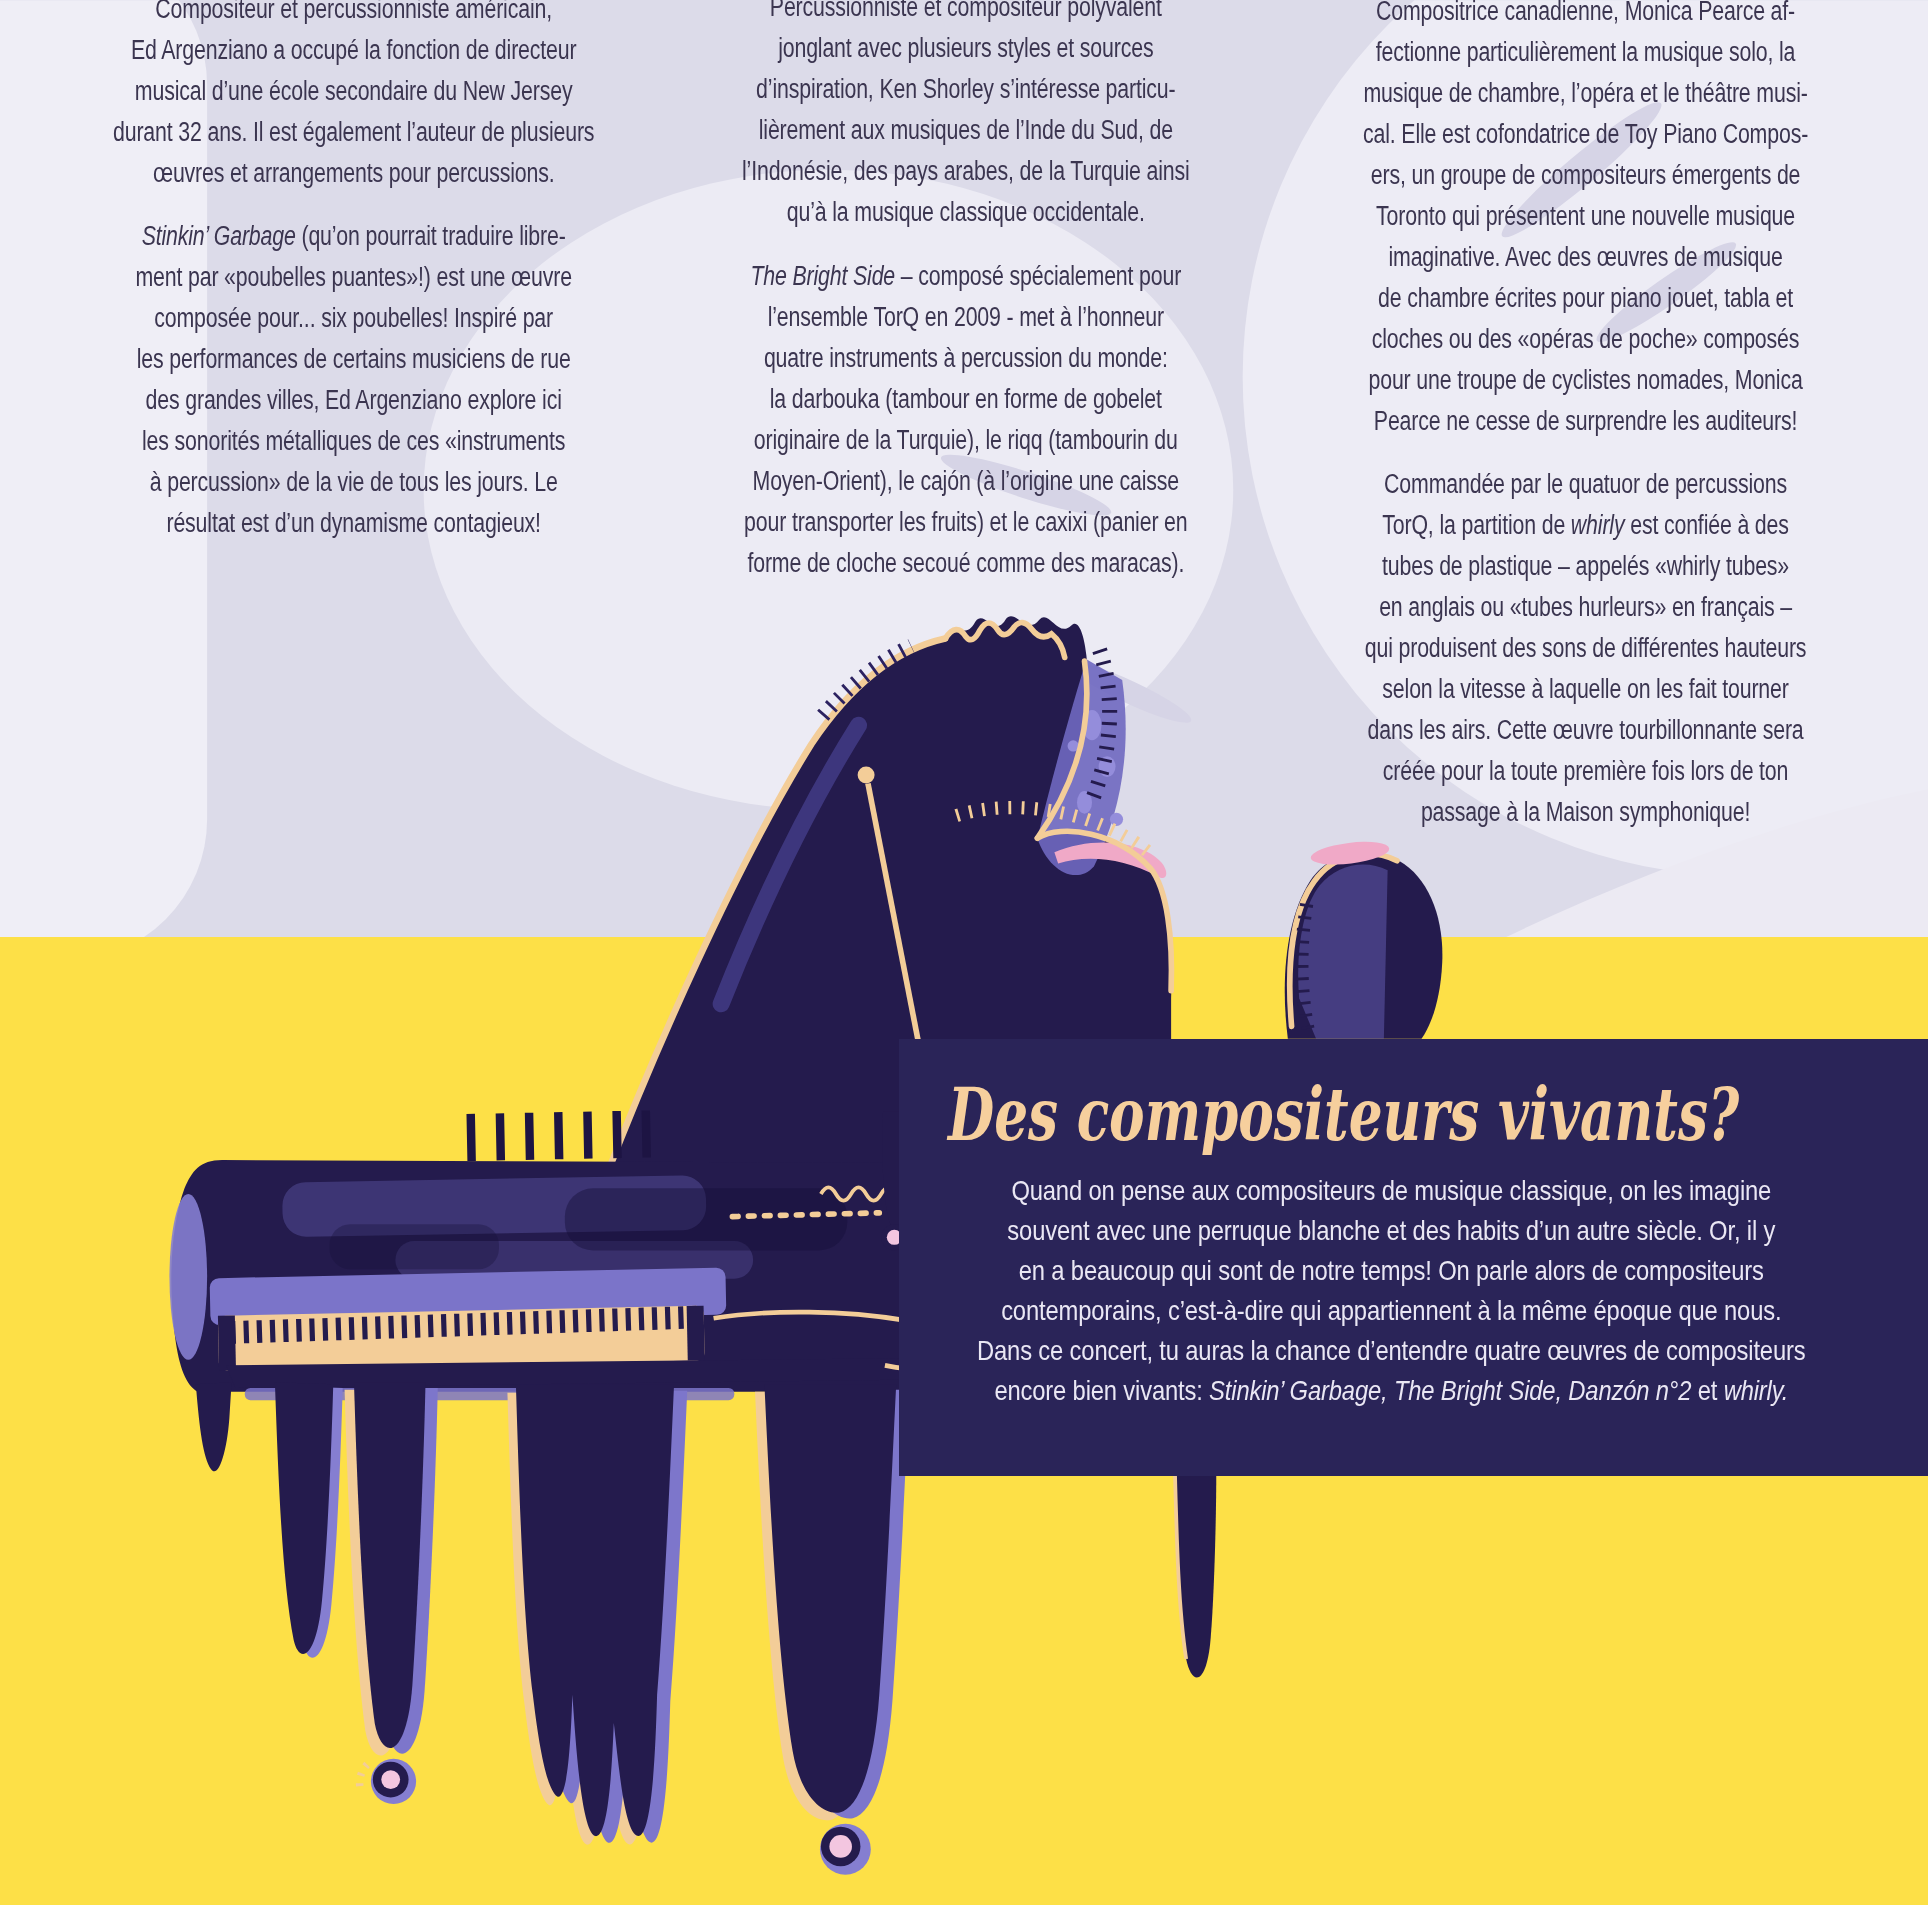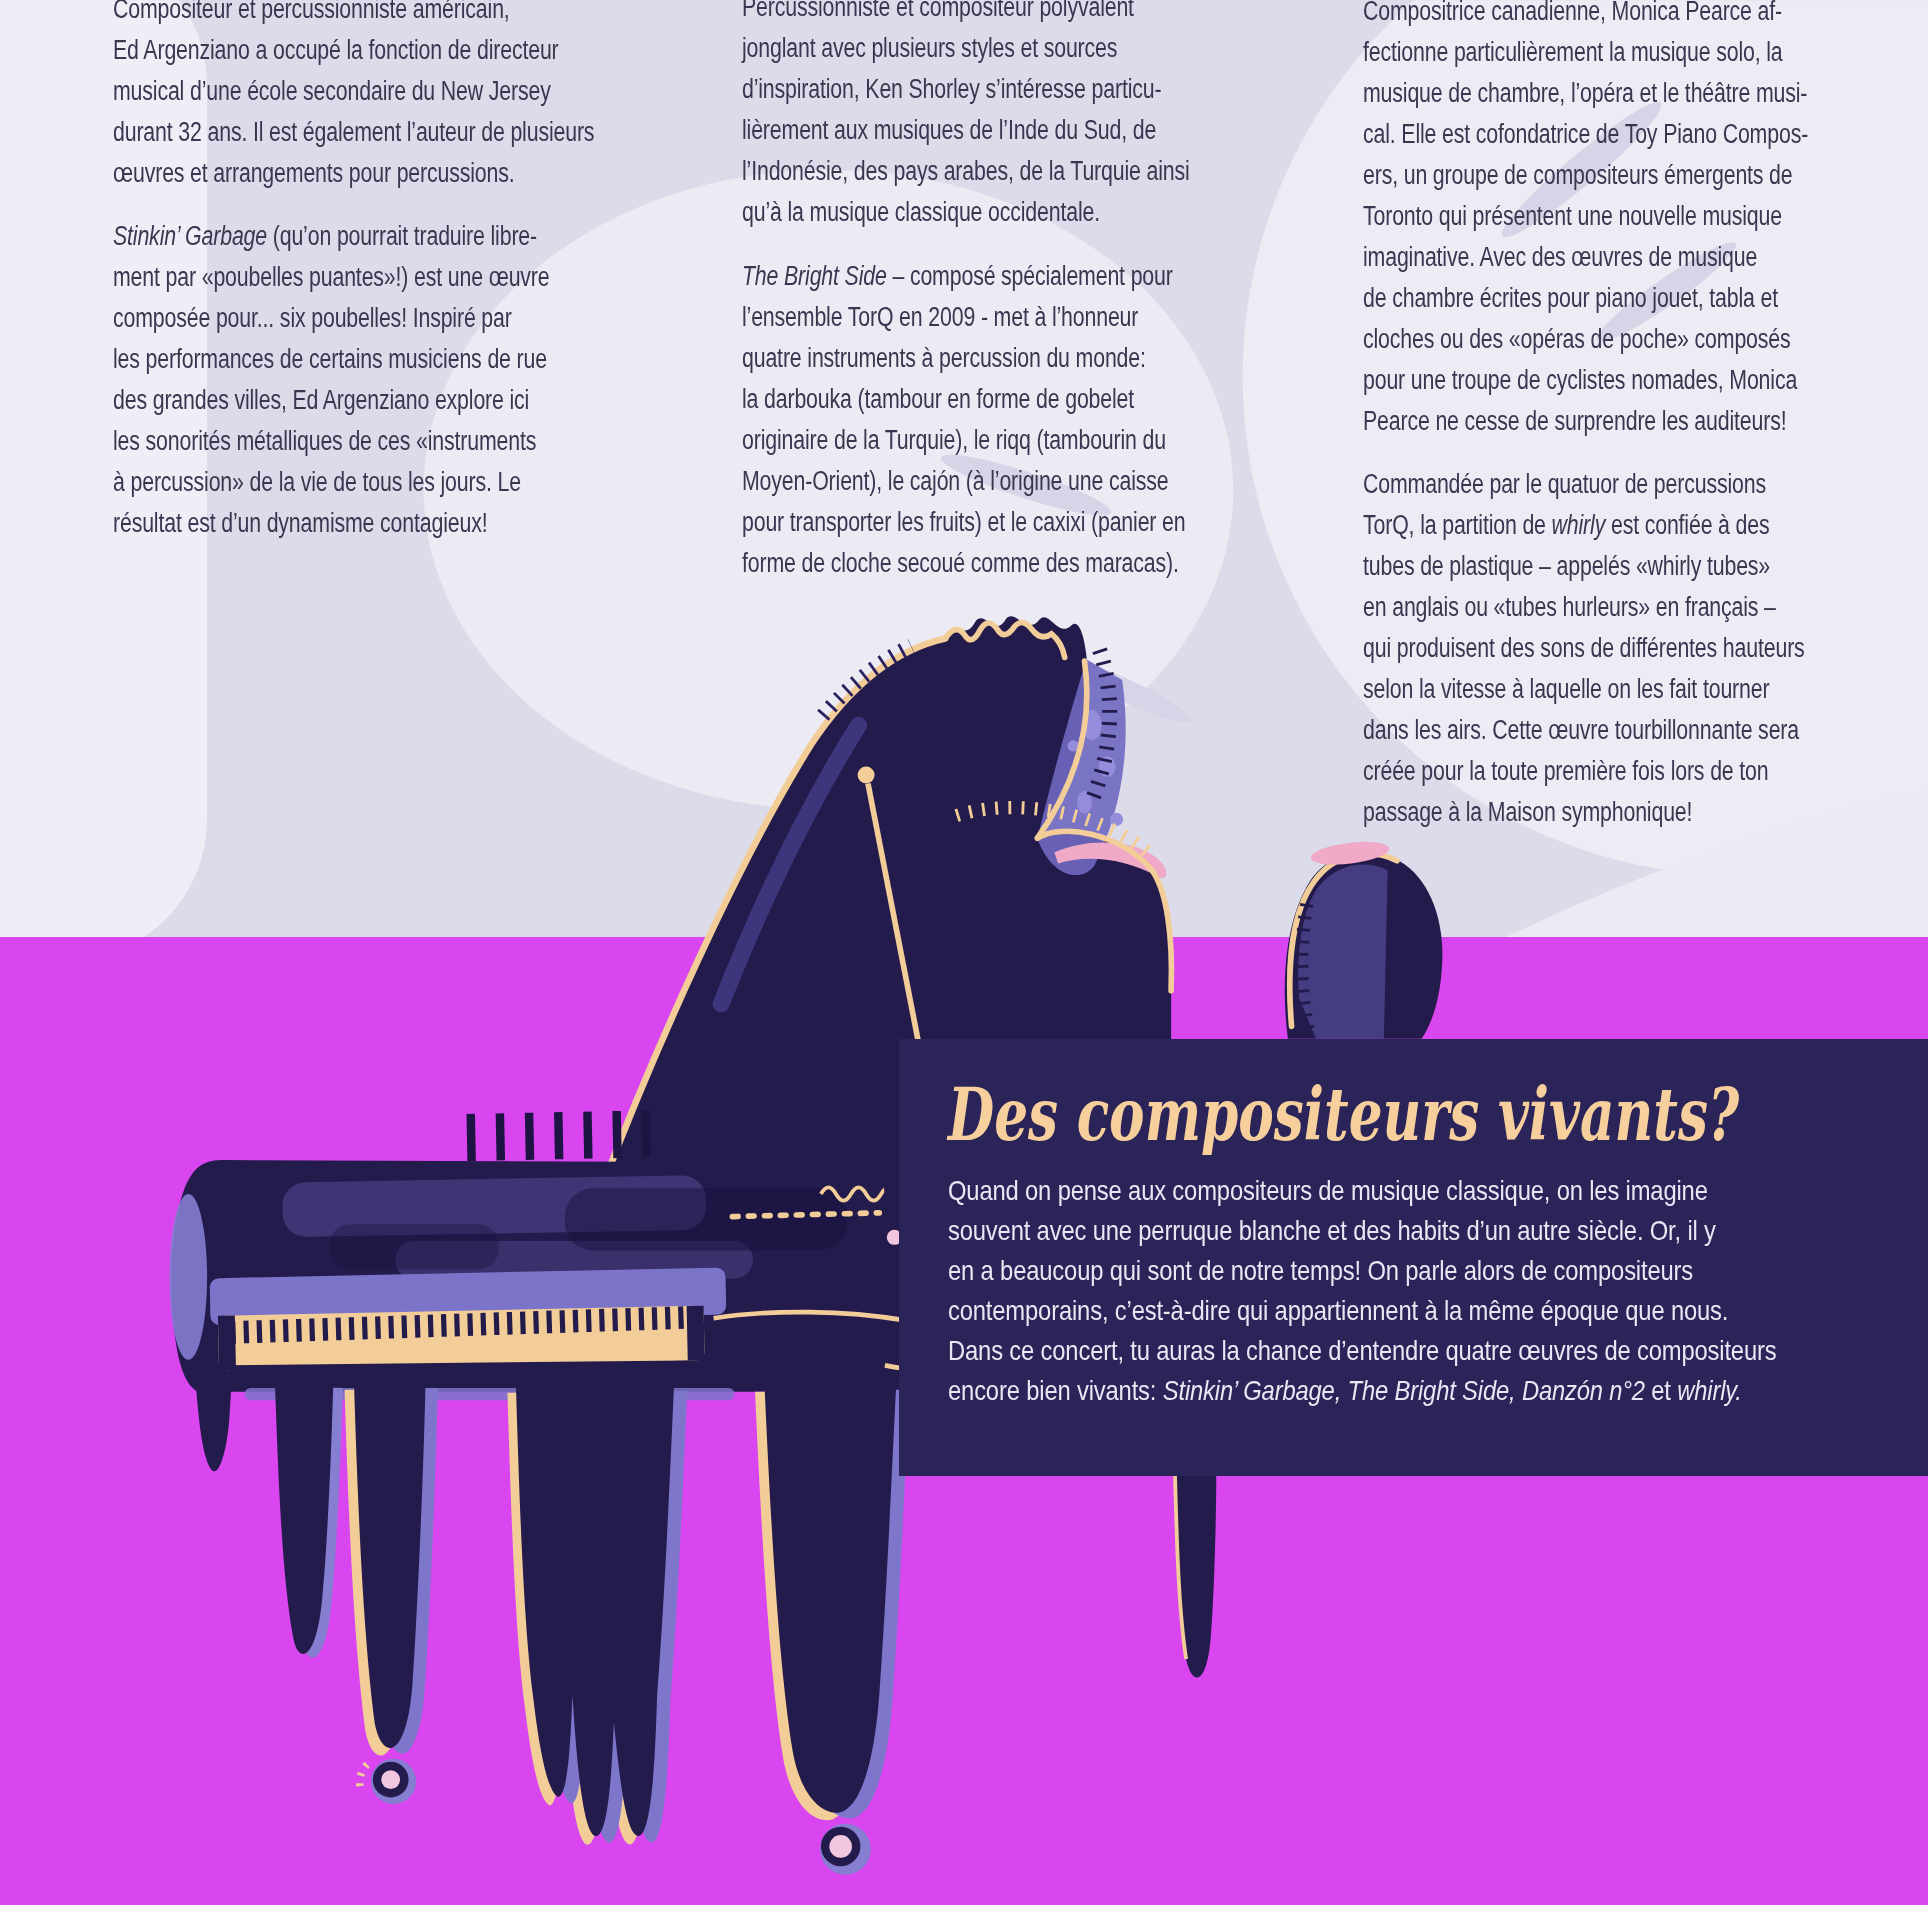--- a/index.html
+++ b/index.html
@@ -1,17 +1,17 @@
 <!DOCTYPE html>
 <html style="font-size:15px"><head>
 <meta charset="utf-8">
 <style>
   html,body{margin:0;padding:0;background:#ffffff;}
-  #page{position:relative;width:1928px;height:1906px;overflow:hidden;background:#d946ef;
-        font-family:"Liberation Sans",sans-serif;}
+  #page{position:relative;width:1928px;height:1906px;overflow:hidden;background:#fde047;
+        font-family:"Liberation Sans",sans-serif;text-align:center;}
   
   #band{position:absolute;left:0;top:0;width:1928px;height:937px;z-index:0;}
   
   svg.illo{position:absolute;left:0;top:0;width:1928px;height:1906px;z-index:1;}
   
   .col{position:absolute;z-index:2;color:#3b3550;font-size:27px;line-height:41px;
        letter-spacing:-0.2px;transform:scaleX(.79);transform-origin:0 0;}
   .col .para + .para{margin-top:22.6px;}
   .tline{white-space:nowrap;}
   .em{font-style:italic;}

